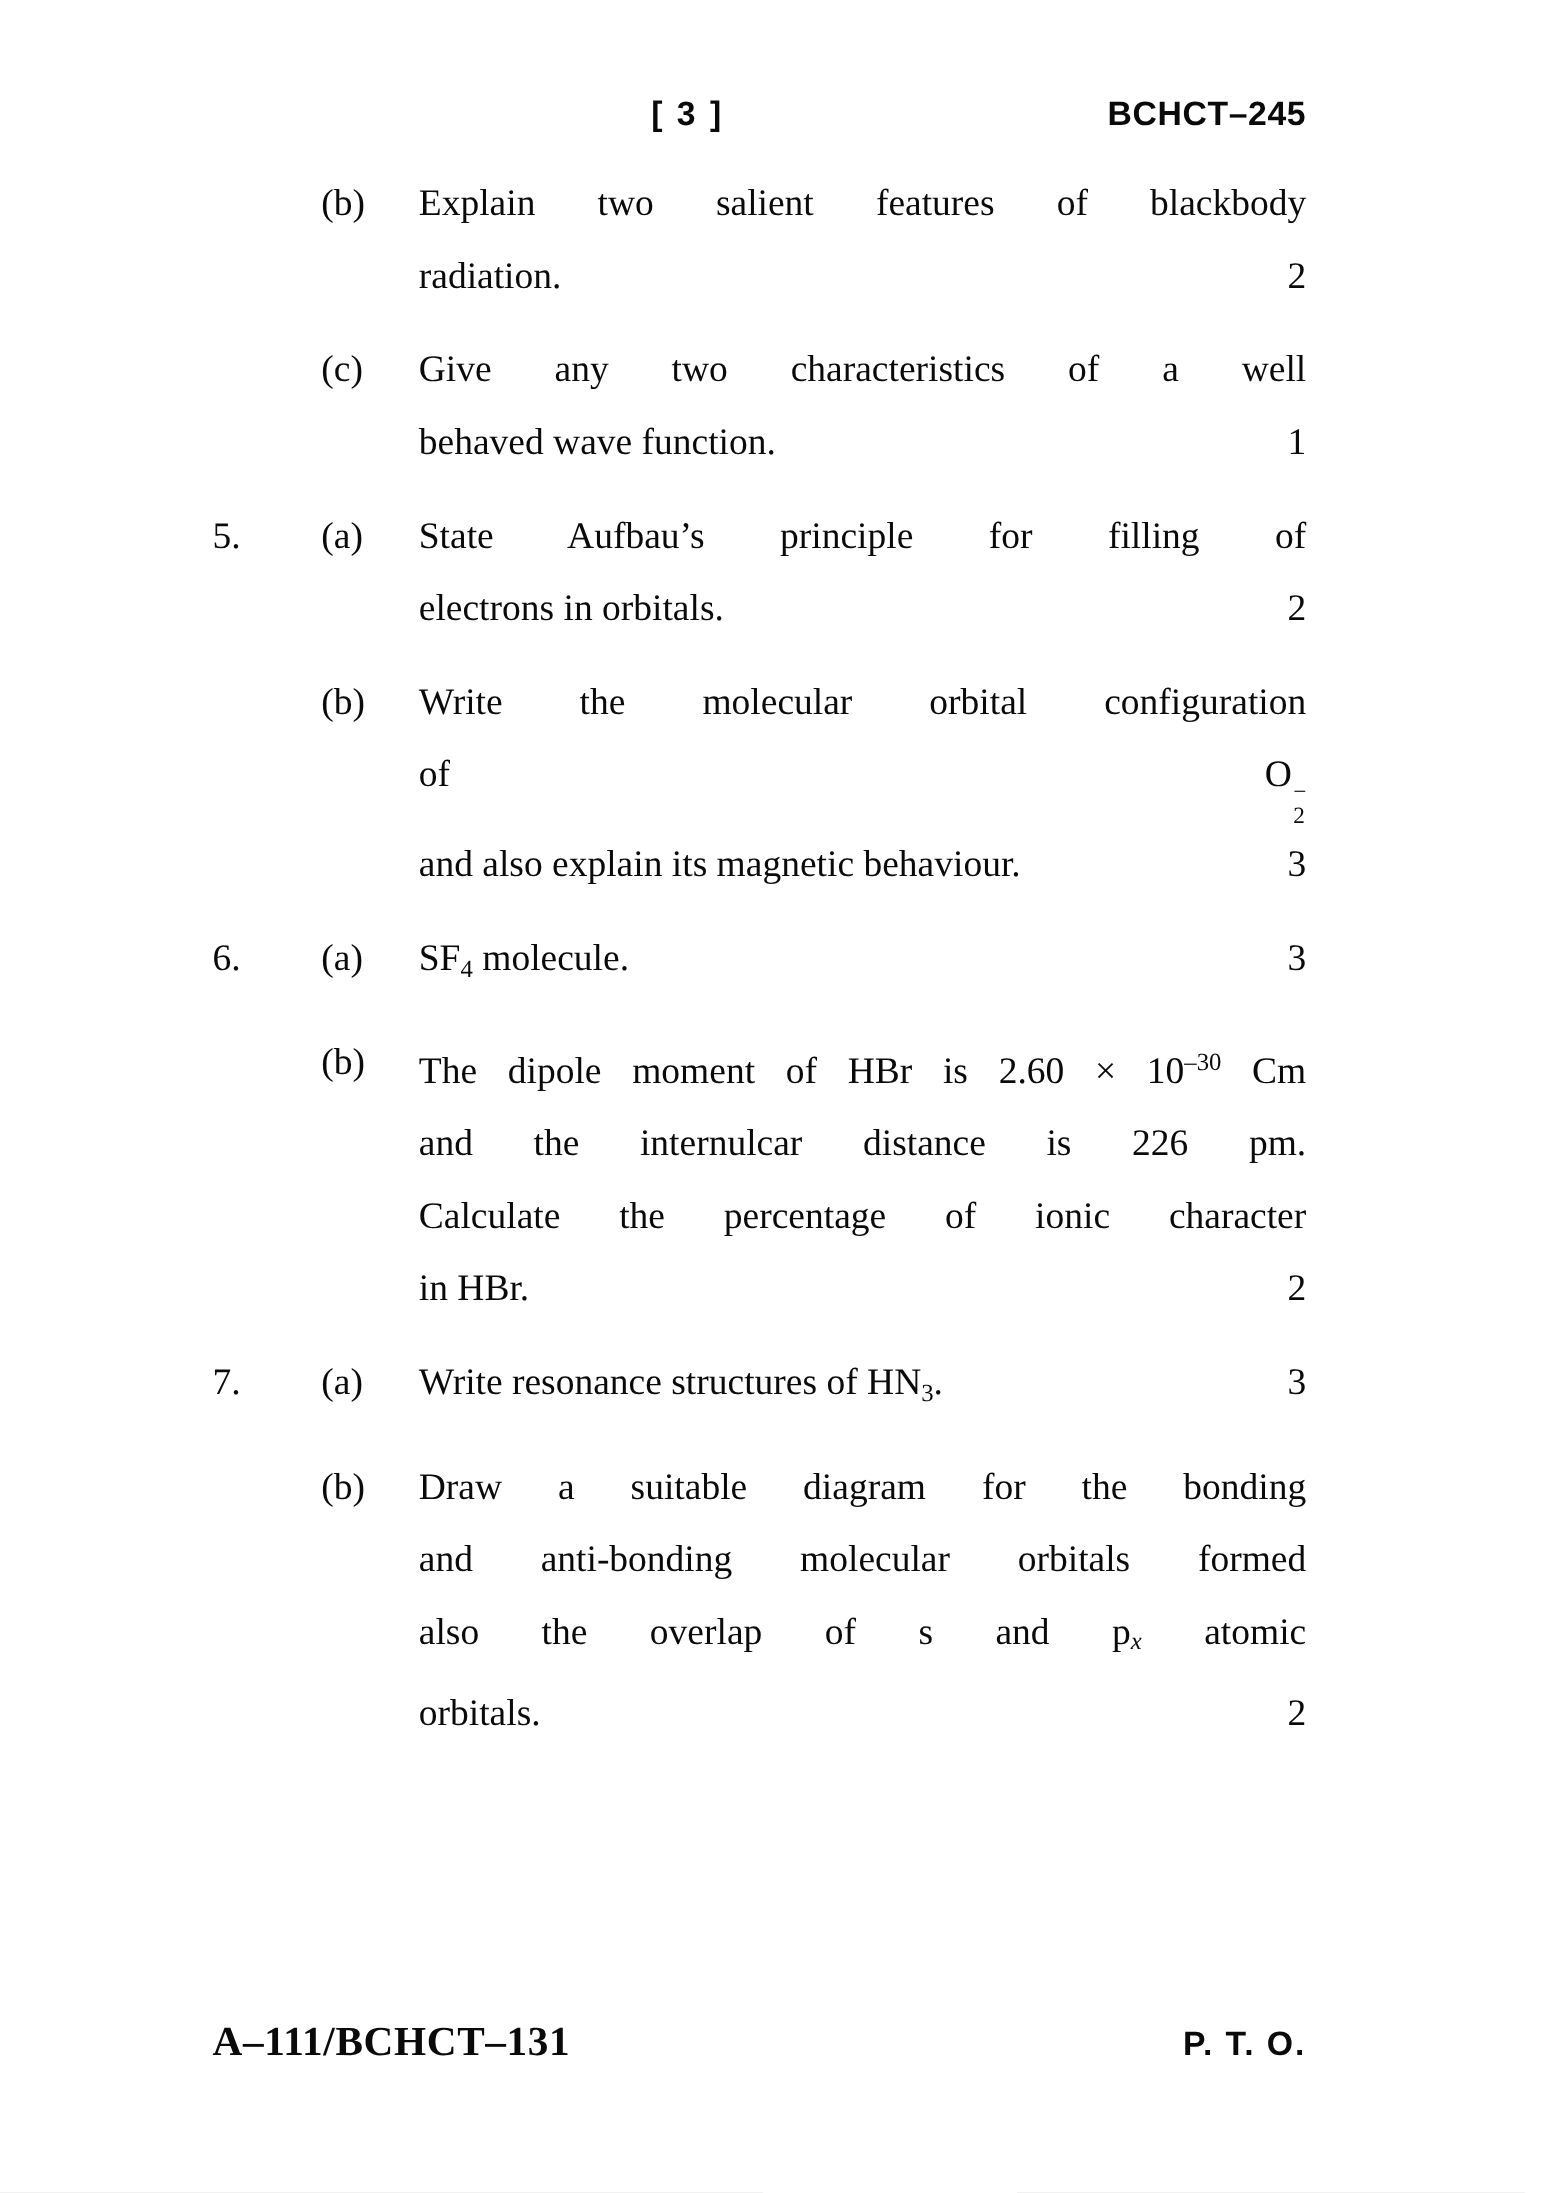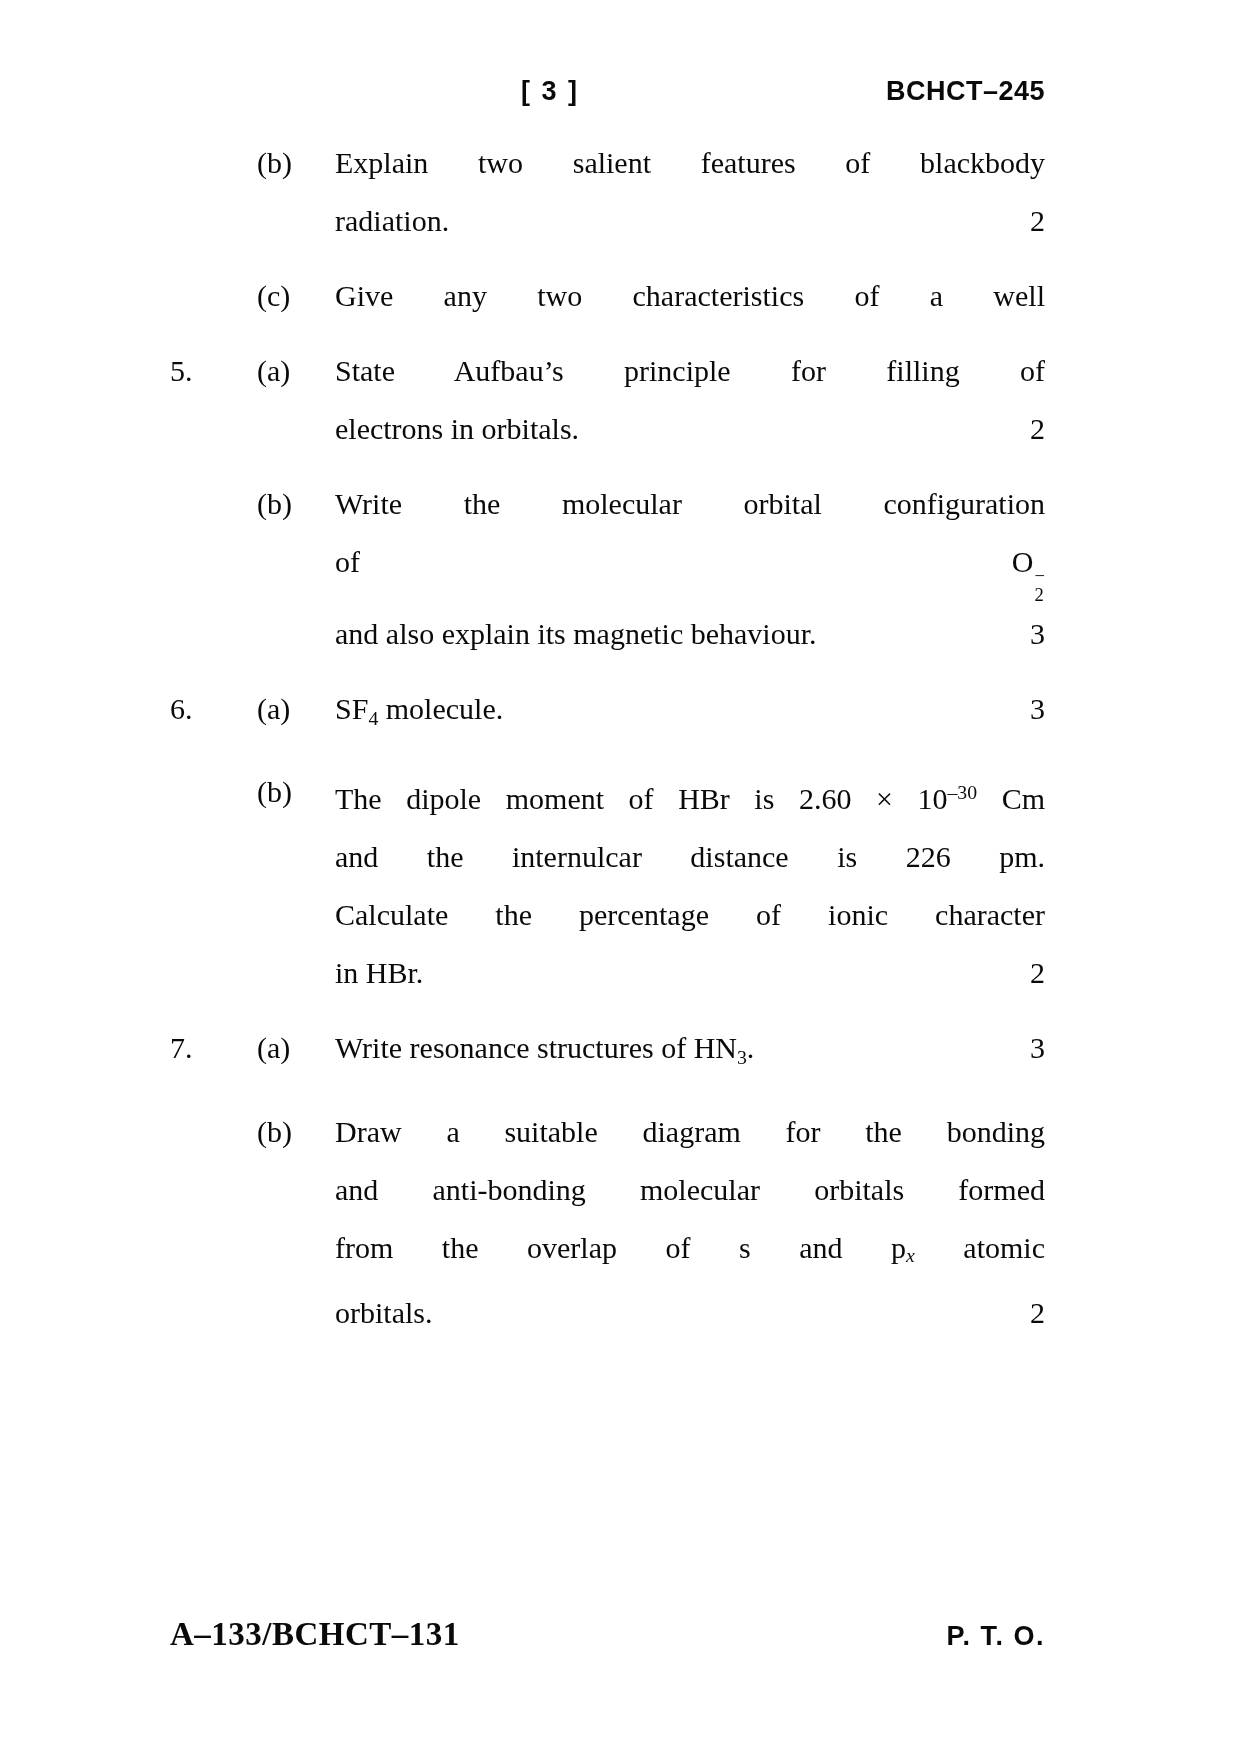--- a/index.html
+++ b/index.html
@@ -120,20 +120,24 @@
             <span class="q-text"><span class="seg-normal">radiation.</span></span>
             <span class="q-marks">2</span>
           </div>
         </div>
       </div>
       <div class="q-item">
         <div class="q-num"></div>
         <div class="q-label">(c)</div>
         <div class="q-body">
           <div class="q-line q-line-just"><span class="q-text"><span class="seg-normal">Give any </span><span class="seg-italic">two</span><span class="seg-normal"> characteristics of a well</span></span></div>
+          <div class="q-line q-line-last">
+            <span class="q-text"><span class="seg-normal">behaved wave function.</span></span>
+            <span class="q-marks">1</span>
+          </div>
         </div>
       </div>
       <div class="q-item">
         <div class="q-num">5.</div>
         <div class="q-label">(a)</div>
         <div class="q-body">
           <div class="q-line q-line-just"><span class="q-text"><span class="seg-normal">State Aufbau’s principle for filling of</span></span></div>
           <div class="q-line q-line-last">
             <span class="q-text"><span class="seg-normal">electrons in orbitals.</span></span>
             <span class="q-marks">2</span>
@@ -187,27 +191,27 @@
             <span class="q-marks">3</span>
           </div>
         </div>
       </div>
       <div class="q-item">
         <div class="q-num"></div>
         <div class="q-label">(b)</div>
         <div class="q-body">
           <div class="q-line q-line-just"><span class="q-text"><span class="seg-normal">Draw a suitable diagram for the bonding</span></span></div>
           <div class="q-line q-line-just"><span class="q-text"><span class="seg-normal">and anti-bonding molecular orbitals formed</span></span></div>
-          <div class="q-line q-line-just"><span class="q-text"><span class="seg-normal">from the overlap of </span><span class="seg-italic">s</span><span class="seg-normal"> and </span><span class="seg-italic">p</span><span class="seg-sub-italic">x</span><span class="seg-normal"> atomic</span></span></div>
+          <div class="q-line q-line-just"><span class="q-text"><span class="seg-normal">also the overlap of </span><span class="seg-italic">s</span><span class="seg-normal"> and </span><span class="seg-italic">p</span><span class="seg-sub-italic">x</span><span class="seg-normal"> atomic</span></span></div>
           <div class="q-line q-line-last">
             <span class="q-text"><span class="seg-normal">orbitals.</span></span>
             <span class="q-marks">2</span>
           </div>
         </div>
       </div>
     </div>
 
   <div class="footer">
-    <span class="footer-code">A–133/BCHCT–131</span>
+    <span class="footer-code">A–111/BCHCT–131</span>
     <span class="footer-pto">P. T. O.</span>
   </div>
 
 </div>
 
 </body></html>

